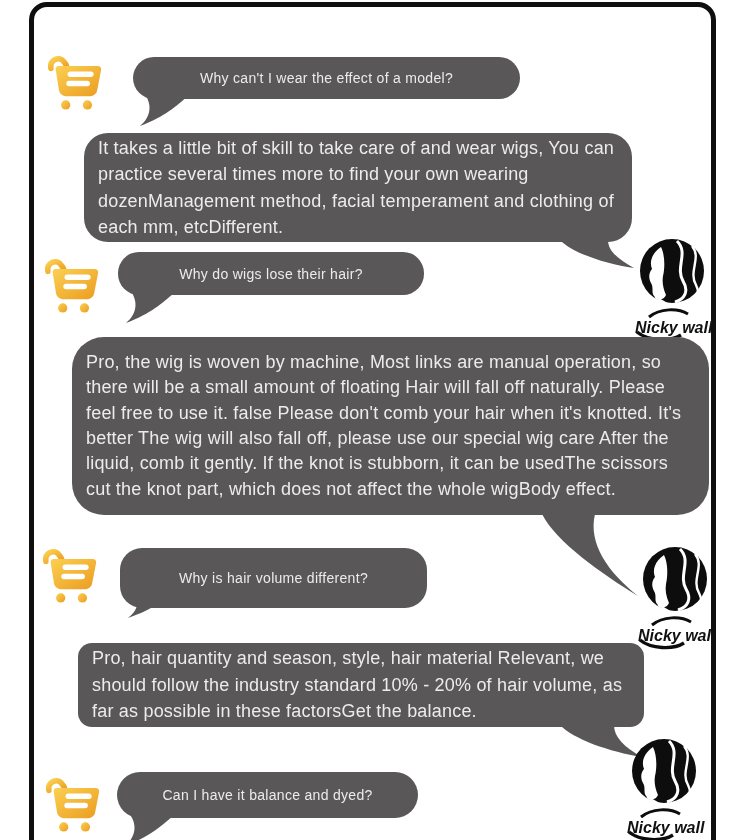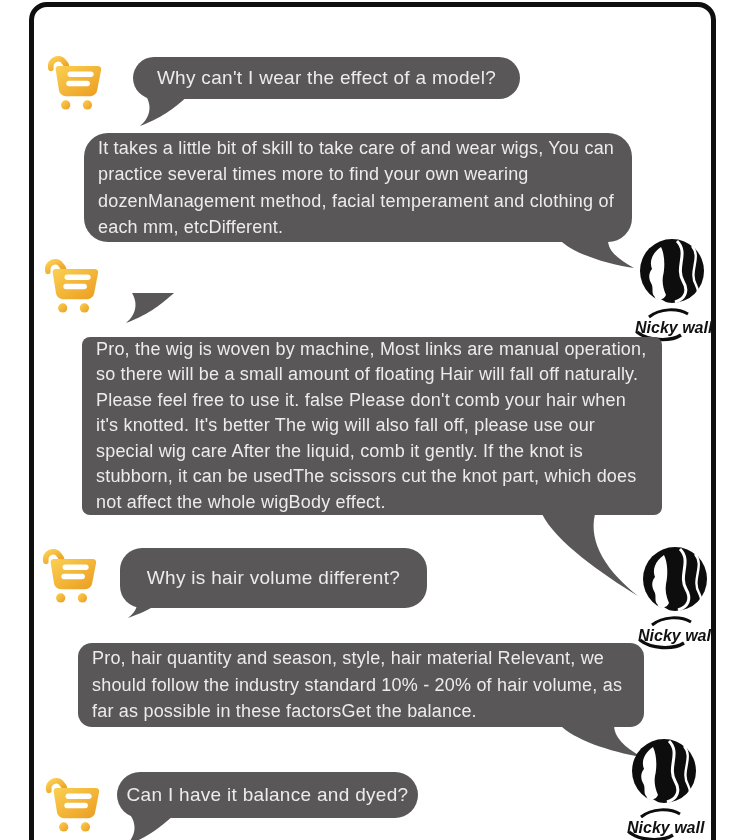--- a/index.html
+++ b/index.html
@@ -9,21 +9,21 @@
   }
   .frame{
     position:absolute;left:29px;top:2px;width:687px;height:870px;
     border:5px solid #0f0f0f;border-radius:18px;box-sizing:border-box;
     pointer-events:none;
   }
   .bubble{
     position:absolute;background:#595757;color:#edebeb;
     display:flex;align-items:center;box-sizing:border-box;
   }
-  .q-bubble{justify-content:center;font-size:19px;letter-spacing:.3px;text-align:center;}
+  .q-bubble{justify-content:center;font-size:14px;letter-spacing:.3px;text-align:center;}
   .a-bubble{font-size:18px;letter-spacing:.2px;padding:4px 14px;}
   .tail{position:absolute;}
   .cart{position:absolute;width:62px;height:64px;}
   .logo{position:absolute;width:110px;height:108px;}
   svg{display:block;}
 </style>
 </head>
 <body>
 
 <div class="page">
@@ -78,25 +78,28 @@
   <div class="cart" style="left:41px;top:253px">
     <svg viewBox="0 0 100 100" width="62" height="64">
       <path d="M11,28 C9,14 24,8 31,16 C34,19 36,22 37,26" fill="none" stroke="url(#cg)" stroke-width="9" stroke-linecap="round"></path>
       <path d="M24,24 L86,24 C91,24 93,27 92,31 L86,62 C85,70 79,73 72,73 L38,73 C31,73 25,70 24,62 L19,31 C18,27 20,24 24,24 Z" fill="url(#cg)"></path>
       <rect x="38" y="33" width="42" height="9" rx="4.5" fill="#ffffff"></rect>
       <rect x="36" y="48" width="38" height="9" rx="4.5" fill="#ffffff"></rect>
       <circle cx="35" cy="87" r="7.5" fill="url(#cg)"></circle>
       <circle cx="70" cy="87" r="7.5" fill="url(#cg)"></circle>
     </svg>
   </div>
+  <div class="bubble q-bubble" style="left:118px;top:252px;width:306px;height:43px;border-radius:21px">
+    <span>Why do wigs lose their hair?</span>
+  </div>
   <svg class="tail" style="left:124px;top:293px" width="56" height="32" viewBox="0 0 56 32" preserveAspectRatio="none">
     <path d="M8,0 L50,0 C38,10 28,20 2,30 C14,20 13,8 8,0 Z" fill="#595757"></path>
   </svg>
 
-  <div class="bubble a-bubble" style="left:82px;top:337px;width:580px;height:178px;border-radius:8px;line-height:25.4px">
+  <div class="bubble a-bubble" style="left:72px;top:337px;width:637px;height:178px;border-radius:32px;line-height:25.4px">
     <span>Pro, the wig is woven by machine, Most links are manual operation, so there will be a small amount of floating Hair will fall off naturally. Please feel free to use it. false Please don't comb your hair when it's knotted. It's better The wig will also fall off, please use our special wig care After the liquid, comb it gently. If the knot is stubborn, it can be usedThe scissors cut the knot part, which does not affect the whole wigBody effect.</span>
   </div>
   <svg class="tail" style="left:540px;top:514px" width="100" height="84" viewBox="0 0 100 84" preserveAspectRatio="none">
     <path d="M2,0 L55,0 C48,30 68,58 98,82 C62,60 16,28 2,0 Z" fill="#595757"></path>
   </svg>
 
   <div class="cart" style="left:39px;top:543px">
     <svg viewBox="0 0 100 100" width="62" height="64">
       <path d="M11,28 C9,14 24,8 31,16 C34,19 36,22 37,26" fill="none" stroke="url(#cg)" stroke-width="9" stroke-linecap="round"></path>
       <path d="M24,24 L86,24 C91,24 93,27 92,31 L86,62 C85,70 79,73 72,73 L38,73 C31,73 25,70 24,62 L19,31 C18,27 20,24 24,24 Z" fill="url(#cg)"></path>

